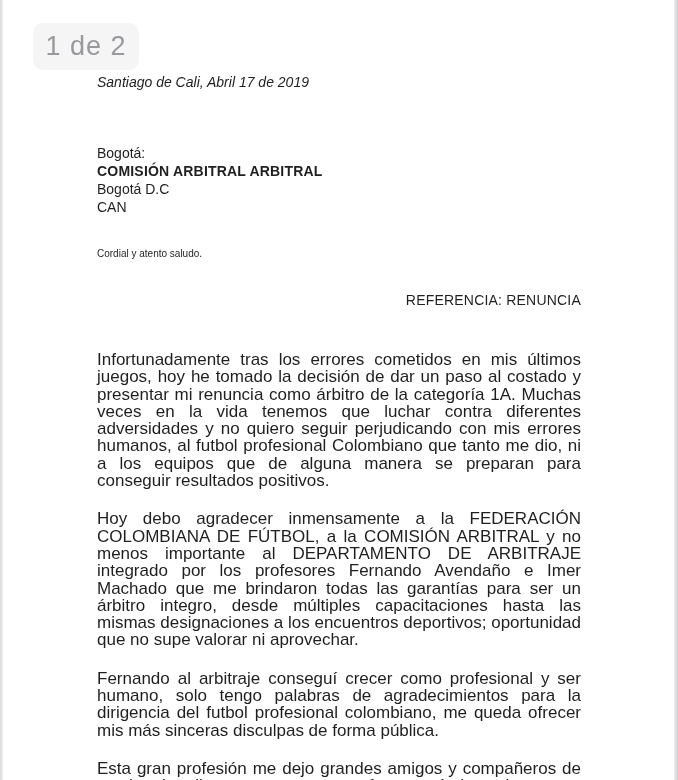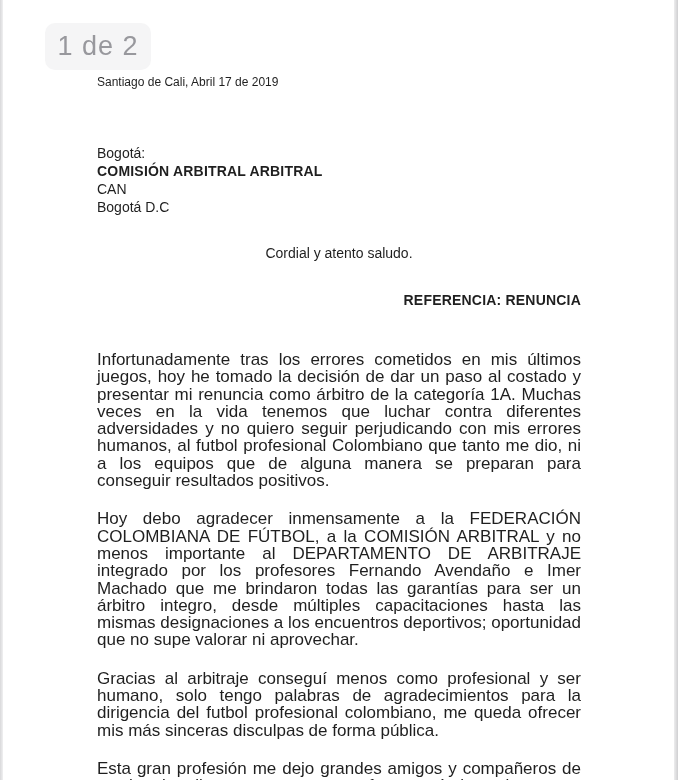--- a/index.html
+++ b/index.html
@@ -24,64 +24,64 @@
     width: 3px;
     background: linear-gradient(to right, #d8d8da, #f0f0f1);
   }
   .edge-right {
     right: 0;
     width: 4px;
     background: linear-gradient(to left, #cfcfd1, #ededee);
   }
   .page-indicator {
     position: absolute;
-    left: 45px;
+    left: 33px;
     top: 23px;
     width: 106px;
     height: 47px;
     background: #f5f5f6;
     border-radius: 10px;
     color: #98989d;
     font-size: 27px;
     line-height: 47px;
     text-align: center;
     letter-spacing: 1px;
     z-index: 3;
   }
   .page {
     position: absolute;
     left: 97px;
     top: 0;
     width: 484px;
   }
   .date-line {
     margin-top: 74px;
-    font-size: 12px;
+    font-size: 14px;
     line-height: 17px;
+    font-style: italic;
   }
   .address-block {
     margin-top: 53px;
     font-size: 14px;
     line-height: 18px;
   }
   .address-block .org {
     font-weight: bold;
     letter-spacing: 0.2px;
   }
   .greeting {
     margin-top: 29px;
-    font-size: 14px;
+    font-size: 10px;
     line-height: 17px;
-    text-align: center;
   }
   .reference {
     margin-top: 30px;
     font-size: 14px;
     line-height: 17px;
-    font-weight: bold;
+    font-weight: normal;
     text-align: right;
     letter-spacing: 0.2px;
   }
   .body-text {
     margin-top: 42px;
   }
   .para {
     margin: 0 0 21px 0;
     font-size: 17px;
     line-height: 17.3px;
@@ -102,29 +102,29 @@
 
   <div class="page-indicator">1 de 2</div>
 
   <div class="page">
 
     <div class="date-line">Santiago de Cali, Abril 17 de 2019</div>
 
     <div class="address-block">
       <div>Bogotá:</div>
       <div class="org">COMISIÓN ARBITRAL ARBITRAL</div>
+      <div>Bogotá D.C</div>
       <div>CAN</div>
-      <div>Bogotá D.C</div>
     </div>
 
     <div class="greeting">Cordial y atento saludo.</div>
 
     <div class="reference">REFERENCIA: RENUNCIA</div>
 
     <div class="body-text">
       <p class="para">Infortunadamente tras los errores cometidos en mis últimos juegos, hoy he tomado la decisión de dar un paso al costado y presentar mi renuncia como árbitro de la categoría 1A. Muchas veces en la vida tenemos que luchar contra diferentes adversidades y no quiero seguir perjudicando con mis errores humanos, al futbol profesional Colombiano que tanto me dio, ni a los equipos que de alguna manera se preparan para conseguir resultados positivos.</p>
       <p class="para">Hoy debo agradecer inmensamente a la FEDERACIÓN COLOMBIANA DE FÚTBOL, a la COMISIÓN ARBITRAL y no menos importante al DEPARTAMENTO DE ARBITRAJE integrado por los profesores Fernando Avendaño e Imer Machado que me brindaron todas las garantías para ser un árbitro integro, desde múltiples capacitaciones hasta las mismas designaciones a los encuentros deportivos; oportunidad que no supe valorar ni aprovechar.</p>
-      <p class="para">Gracias al arbitraje conseguí menos como profesional y ser humano, solo tengo palabras de agradecimientos para la dirigencia del futbol profesional colombiano, me queda ofrecer mis más sinceras disculpas de forma pública.</p>
+      <p class="para">Fernando al arbitraje conseguí crecer como profesional y ser humano, solo tengo palabras de agradecimientos para la dirigencia del futbol profesional colombiano, me queda ofrecer mis más sinceras disculpas de forma pública.</p>
       <p class="para cut-off">Esta gran profesión me dejo grandes amigos y compañeros de muchas batallas, estoy seguro que fueron más los aciertos que los errores cometidos durante 15 años, pero debo ser sincero con migo mismo y aceptar que no estoy pasando por un buen momento, producto de ello he descuidado la rama por darle prioridad a mi empleo como servidor público. Como persona me satisface expresar mi honestidad ya que como seres humanos que somos, por naturaleza se nos</p>
     </div>
 
   </div>
 </div>
 
 </body></html>

